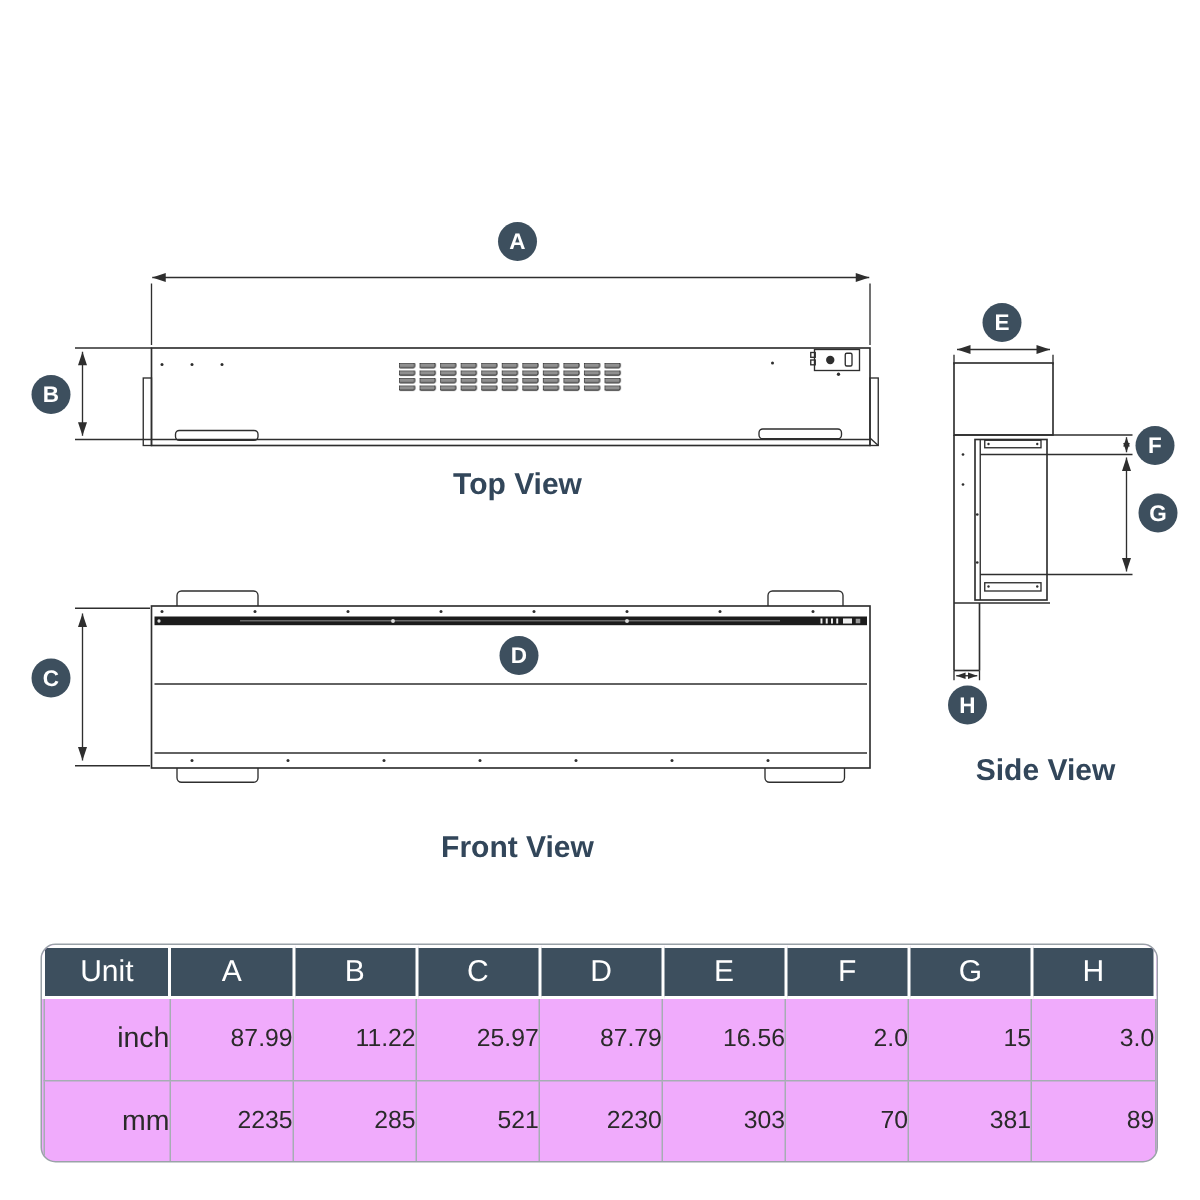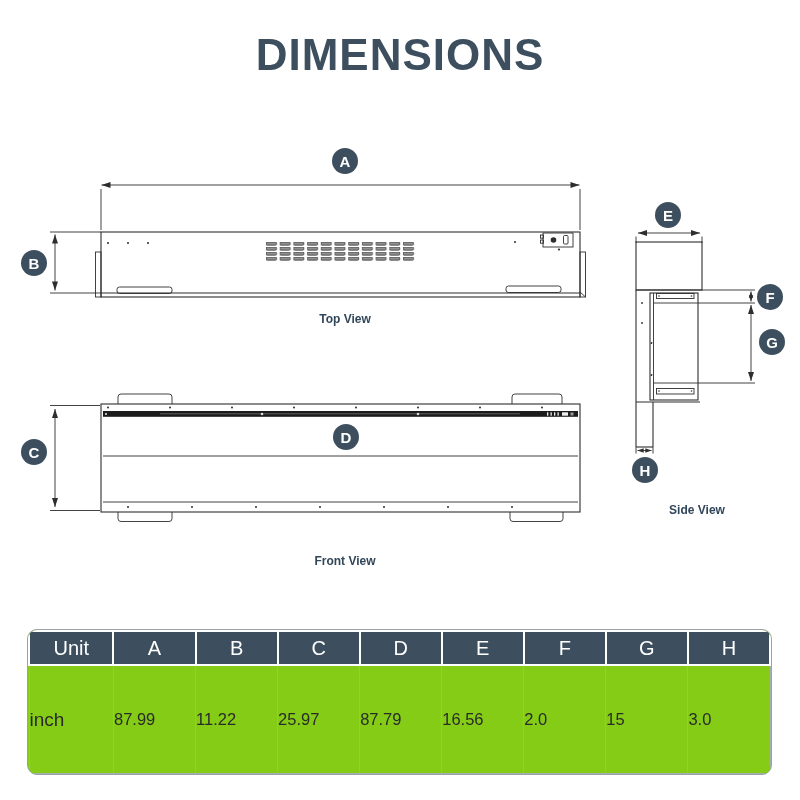--- a/index.html
+++ b/index.html
@@ -15,44 +15,43 @@
     letter-spacing:1px; color:var(--accent);
   }
   .drawing { position:absolute; top:0; left:0; color:var(--line); }
   .badge {
     position:absolute; width:26px; height:26px; border-radius:50%;
     background:var(--accent); color:#fff; font-size:15px; font-weight:700;
     display:flex; align-items:center; justify-content:center; line-height:1;
   }
   .viewlabel {
     position:absolute; transform:translateX(-50%);
-    font-size:12px; font-weight:700; color:var(--label); white-space:nowrap;
+    font-size:20px; font-weight:700; color:var(--label); white-space:nowrap;
   }
   .tablewrap {
     position:absolute; left:27px; top:629px; width:745px; height:146px;
-    border:1.5px solid #9aa2a8; border-radius:10px; overflow:hidden; background:#84cc16;
+    border:1.5px solid #9aa2a8; border-radius:10px; overflow:hidden; background:#f0abfc;
   }
   table.dims { width:100%; height:100%; border-collapse:collapse; table-layout:fixed; }
   table.dims th {
     background:var(--accent); color:#fff; font-size:20px; font-weight:400;
     height:34px; border:2px solid #fff; text-align:center;
   }
   table.dims td {
-    border:1px solid #a6adb3; height:55px; text-align:left;
+    border:1px solid #a6adb3; height:55px; text-align:right;
     font-size:16.5px; color:#2a2a2a;
   }
   table.dims td.rowlabel { font-size:19px; }
   table.dims col.c-unit { width:11.4%; }
 </style>
 </head>
 <body>
 
 <div class="page">
 
-  <div class="title">DIMENSIONS</div>
 
   <svg class="drawing" width="800" height="620" viewBox="0 0 800 620">
     <defs>
       <marker id="arr" markerUnits="userSpaceOnUse" markerWidth="10" markerHeight="8" refX="9.5" refY="4" orient="auto-start-reverse">
         <path d="M0.5,1 L9.5,4 L0.5,7 Z" fill="currentColor"></path>
       </marker>
       <marker id="arrs" markerUnits="userSpaceOnUse" markerWidth="7" markerHeight="6" refX="6.5" refY="3" orient="auto-start-reverse">
         <path d="M0.3,0.8 L6.5,3 L0.3,5.2 Z" fill="currentColor"></path>
       </marker>
       <pattern id="vents" x="266" y="242" width="13.7" height="5" patternUnits="userSpaceOnUse">
@@ -235,17 +234,28 @@
           <td class="rowlabel">inch</td>
           <td>87.99</td>
           <td>11.22</td>
           <td>25.97</td>
           <td>87.79</td>
           <td>16.56</td>
           <td>2.0</td>
           <td>15</td>
           <td>3.0</td>
         </tr>
+        <tr>
+          <td class="rowlabel">mm</td>
+          <td>2235</td>
+          <td>285</td>
+          <td>521</td>
+          <td>2230</td>
+          <td>303</td>
+          <td>70</td>
+          <td>381</td>
+          <td>89</td>
+        </tr>
       </tbody>
     </table>
   </div>
 
 </div>
 
 </body></html>

